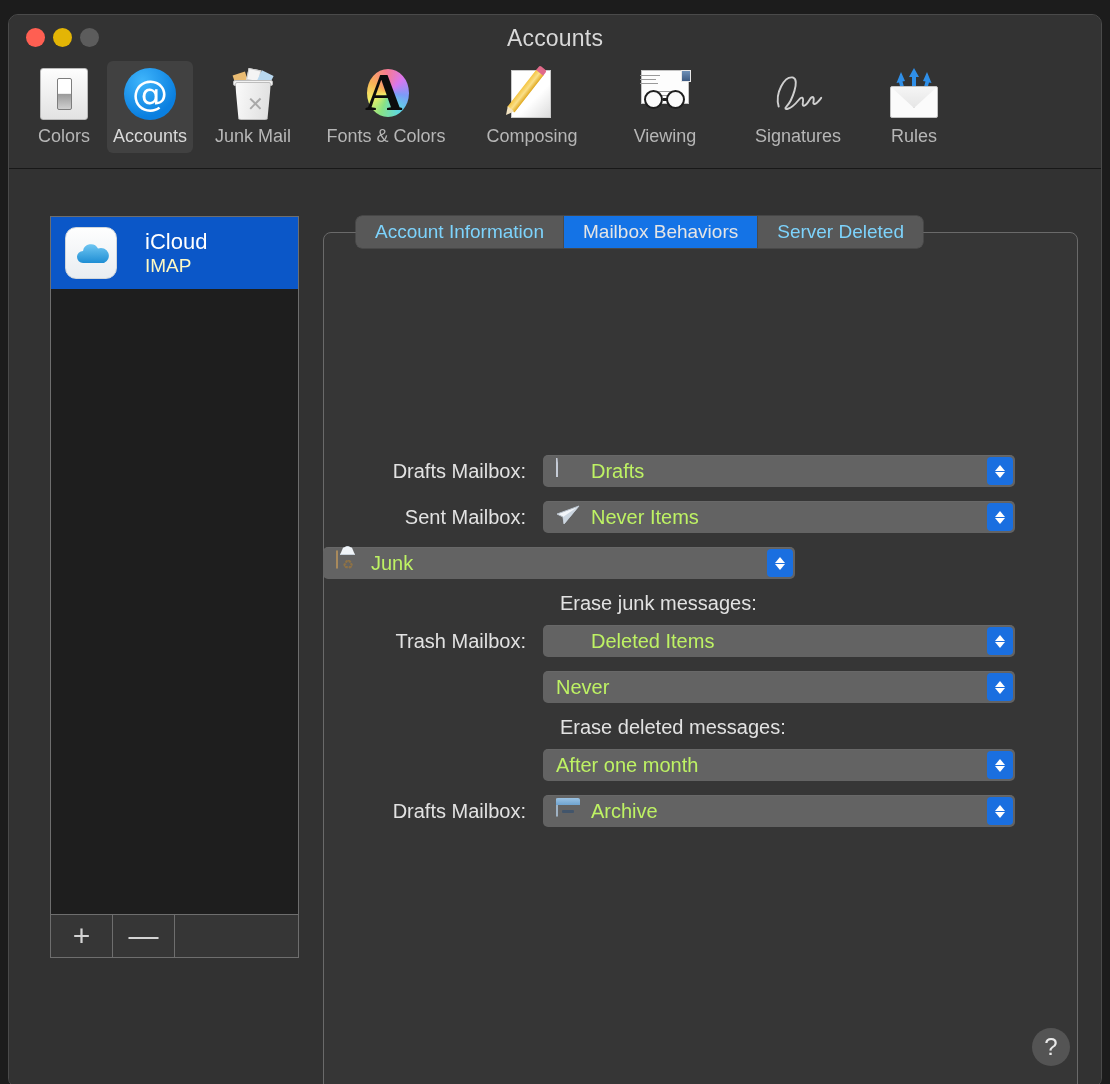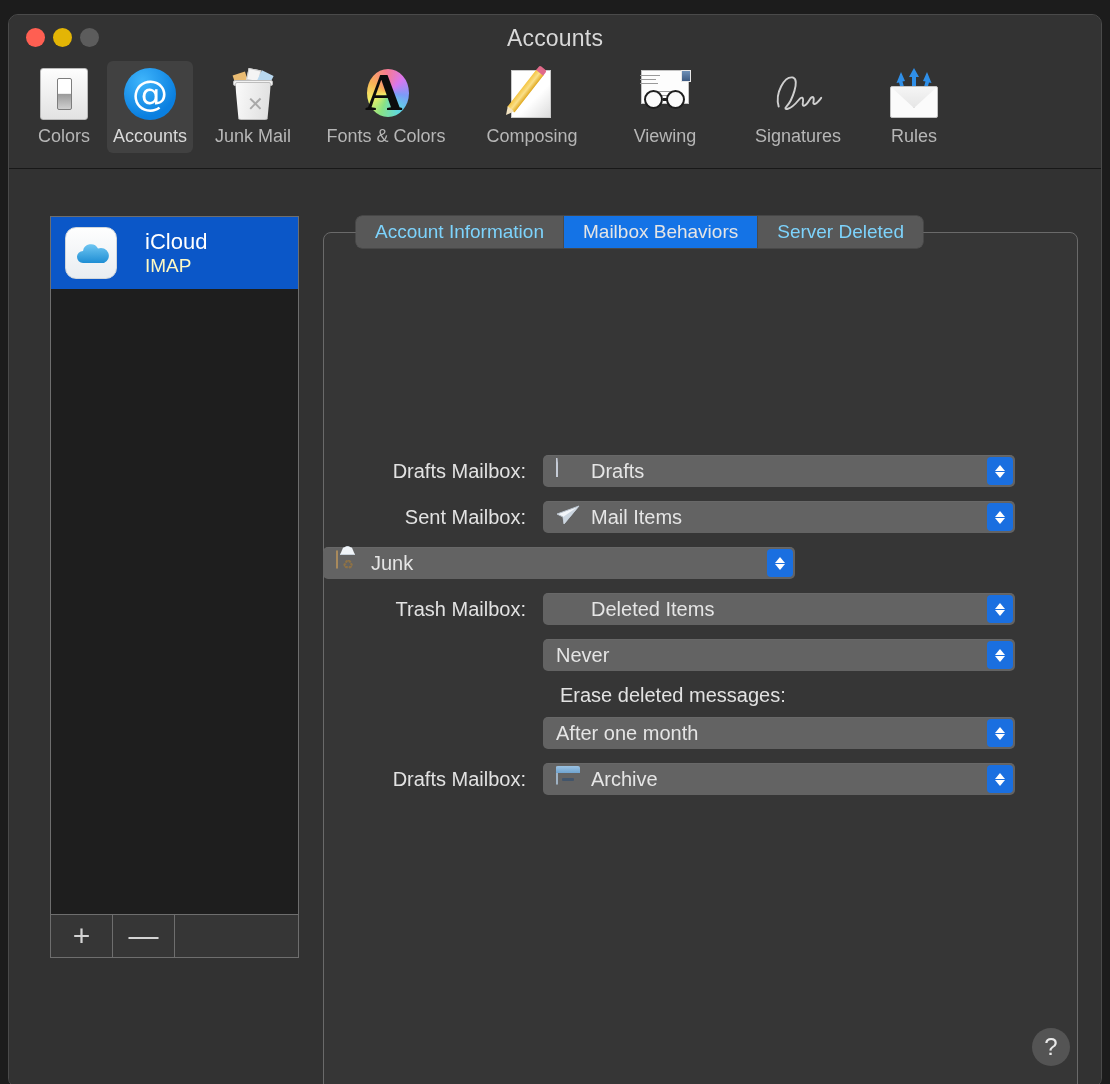--- a/index.html
+++ b/index.html
@@ -352,21 +352,21 @@
     border-radius: 5px;
     display: flex;
     align-items: center;
     padding-left: 13px;
     gap: 11px;
     cursor: default;
     box-shadow: 0 0.5px 0 rgba(255,255,255,.07) inset;
   }
   .popup .val {
     font-size: 20px;
-    color: #e5e5e5;
+    color: #bef264;
     white-space: nowrap;
   }
   .popup .mbicon { width: 24px; height: 24px; flex: 0 0 auto; position: relative; }
   .stepper {
     position: absolute;
     right: 2px; top: 2px;
     width: 26px; height: 28px;
     background: #1a6fe0;
     border-radius: 4px;
     display: flex; flex-direction: column;
@@ -636,41 +636,42 @@
 
       <div class="row">
         <div class="label">Sent Mailbox:</div>
         <div class="popup">
           <span class="mbicon mb-sent">
             <svg width="24" height="20" viewBox="0 0 24 20">
               <path d="M1 9 L23 1 L8 19 L7 12 Z" fill="#f2f5f9" stroke="#b9c2cc" stroke-width="1" stroke-linejoin="round"></path>
               <path d="M7 12 L23 1 L8 19 Z" fill="#ccd6e0"></path>
             </svg>
           </span>
-          <span class="val">Mail Items</span>
+          <span class="val">Never Items</span>
           <span class="stepper">
             <span class="chev up"></span>
             <span class="chev dn"></span>
           </span>
         </div>
       </div>
 
       <div class="row">
         <div class="popup">
           <span class="mbicon">
             <span class="mb-junk"><span class="pap"></span><span class="rec">♻</span></span>
           </span>
           <span class="val">Junk</span>
           <span class="stepper">
             <span class="chev up"></span>
             <span class="chev dn"></span>
           </span>
         </div>
       </div>
 
+      <div class="subhead">Erase junk messages:</div>
 
       <div class="row">
         <div class="label">Trash Mailbox:</div>
         <div class="popup">
           <span class="mbicon">
             <span class="mb-trash"><span class="lid"></span></span>
           </span>
           <span class="val">Deleted Items</span>
           <span class="stepper">
             <span class="chev up"></span>

